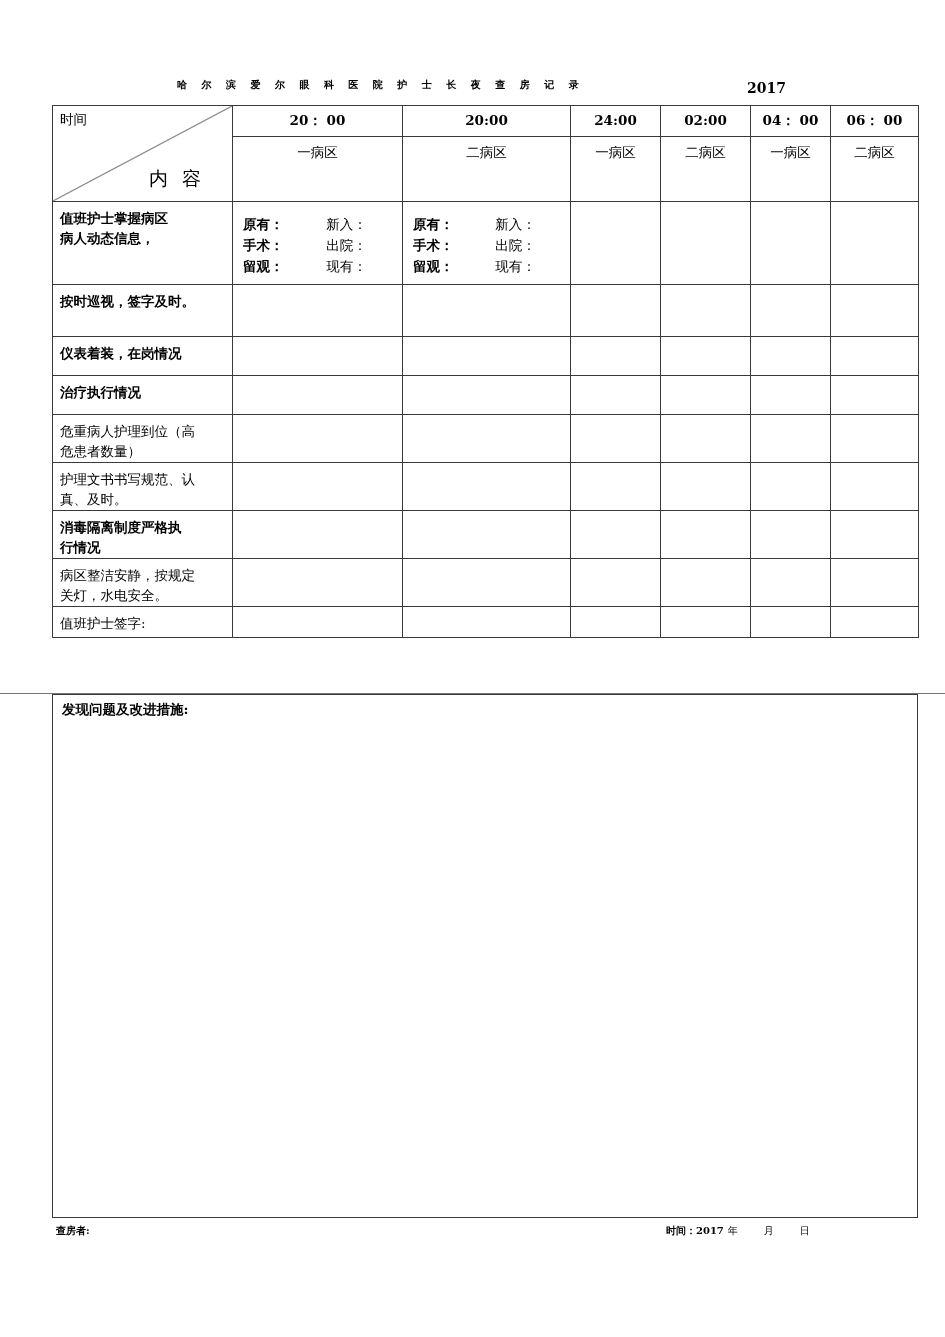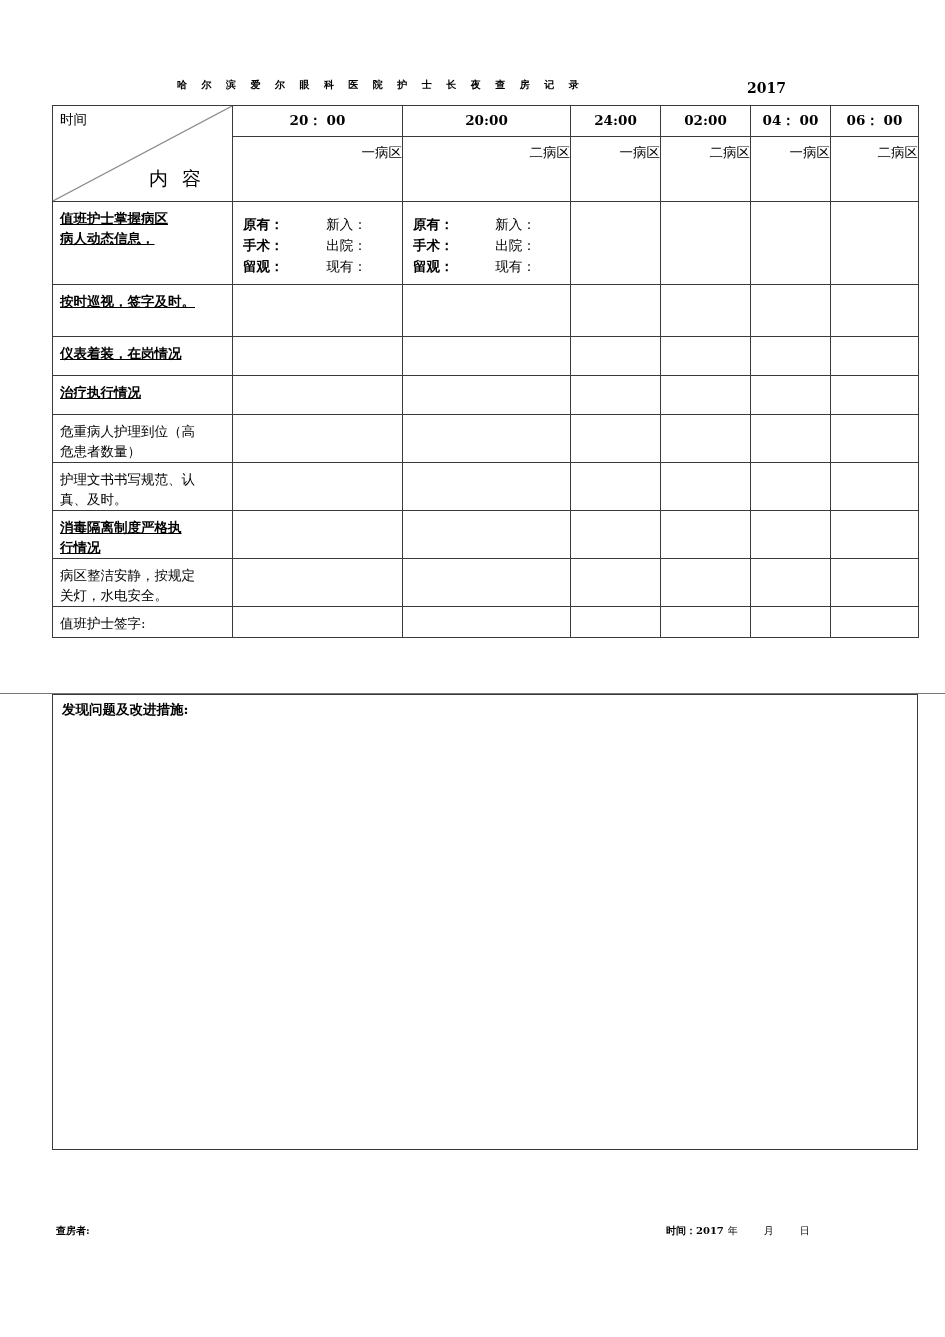--- a/index.html
+++ b/index.html
@@ -105,33 +105,33 @@
   .hd-time {
     height: 29px;
     text-align: center;
     font-weight: bold;
     font-size: 13.5px;
     line-height: 29px;
     white-space: nowrap;
   }
   .hd-ward {
     height: 64px;
-    text-align: right;
+    text-align: center;
     font-size: 13.5px;
     padding-top: 7px !important;
     box-sizing: border-box;
   }
 
   
   .rowlabel {
     padding: 7px 0 0 7px !important;
     line-height: 1.45;
     font-size: 13.5px;
   }
-  .rowlabel.bold { font-weight: bold; text-decoration: underline; }
+  .rowlabel.bold { font-weight: bold; }
 
   .r-tall   { height: 83px; }
   .r-med    { height: 52px; }
   .r-small  { height: 39px; }
   .r-two    { height: 48px; }
   .r-sign   { height: 31px; }
 
   
   .stats {
     padding: 12px 0 0 10px !important;
@@ -143,21 +143,21 @@
   }
   .stats .k1 { width: 88px; font-weight: bold; }
   .stats .k2 { width: 80px; }
 
   
   .notes {
     position: absolute;
     left: 52px;
     top: 694px;
     width: 866px;
-    height: 456px;
+    height: 524px;
     border: 1px solid #3a3a3a;
     box-sizing: border-box;
   }
   .notes-label {
     position: absolute;
     left: 9px;
     top: 6px;
     font-size: 13.5px;
     font-weight: bold;
     font-family: "DejaVu Serif", "Liberation Serif", serif;

